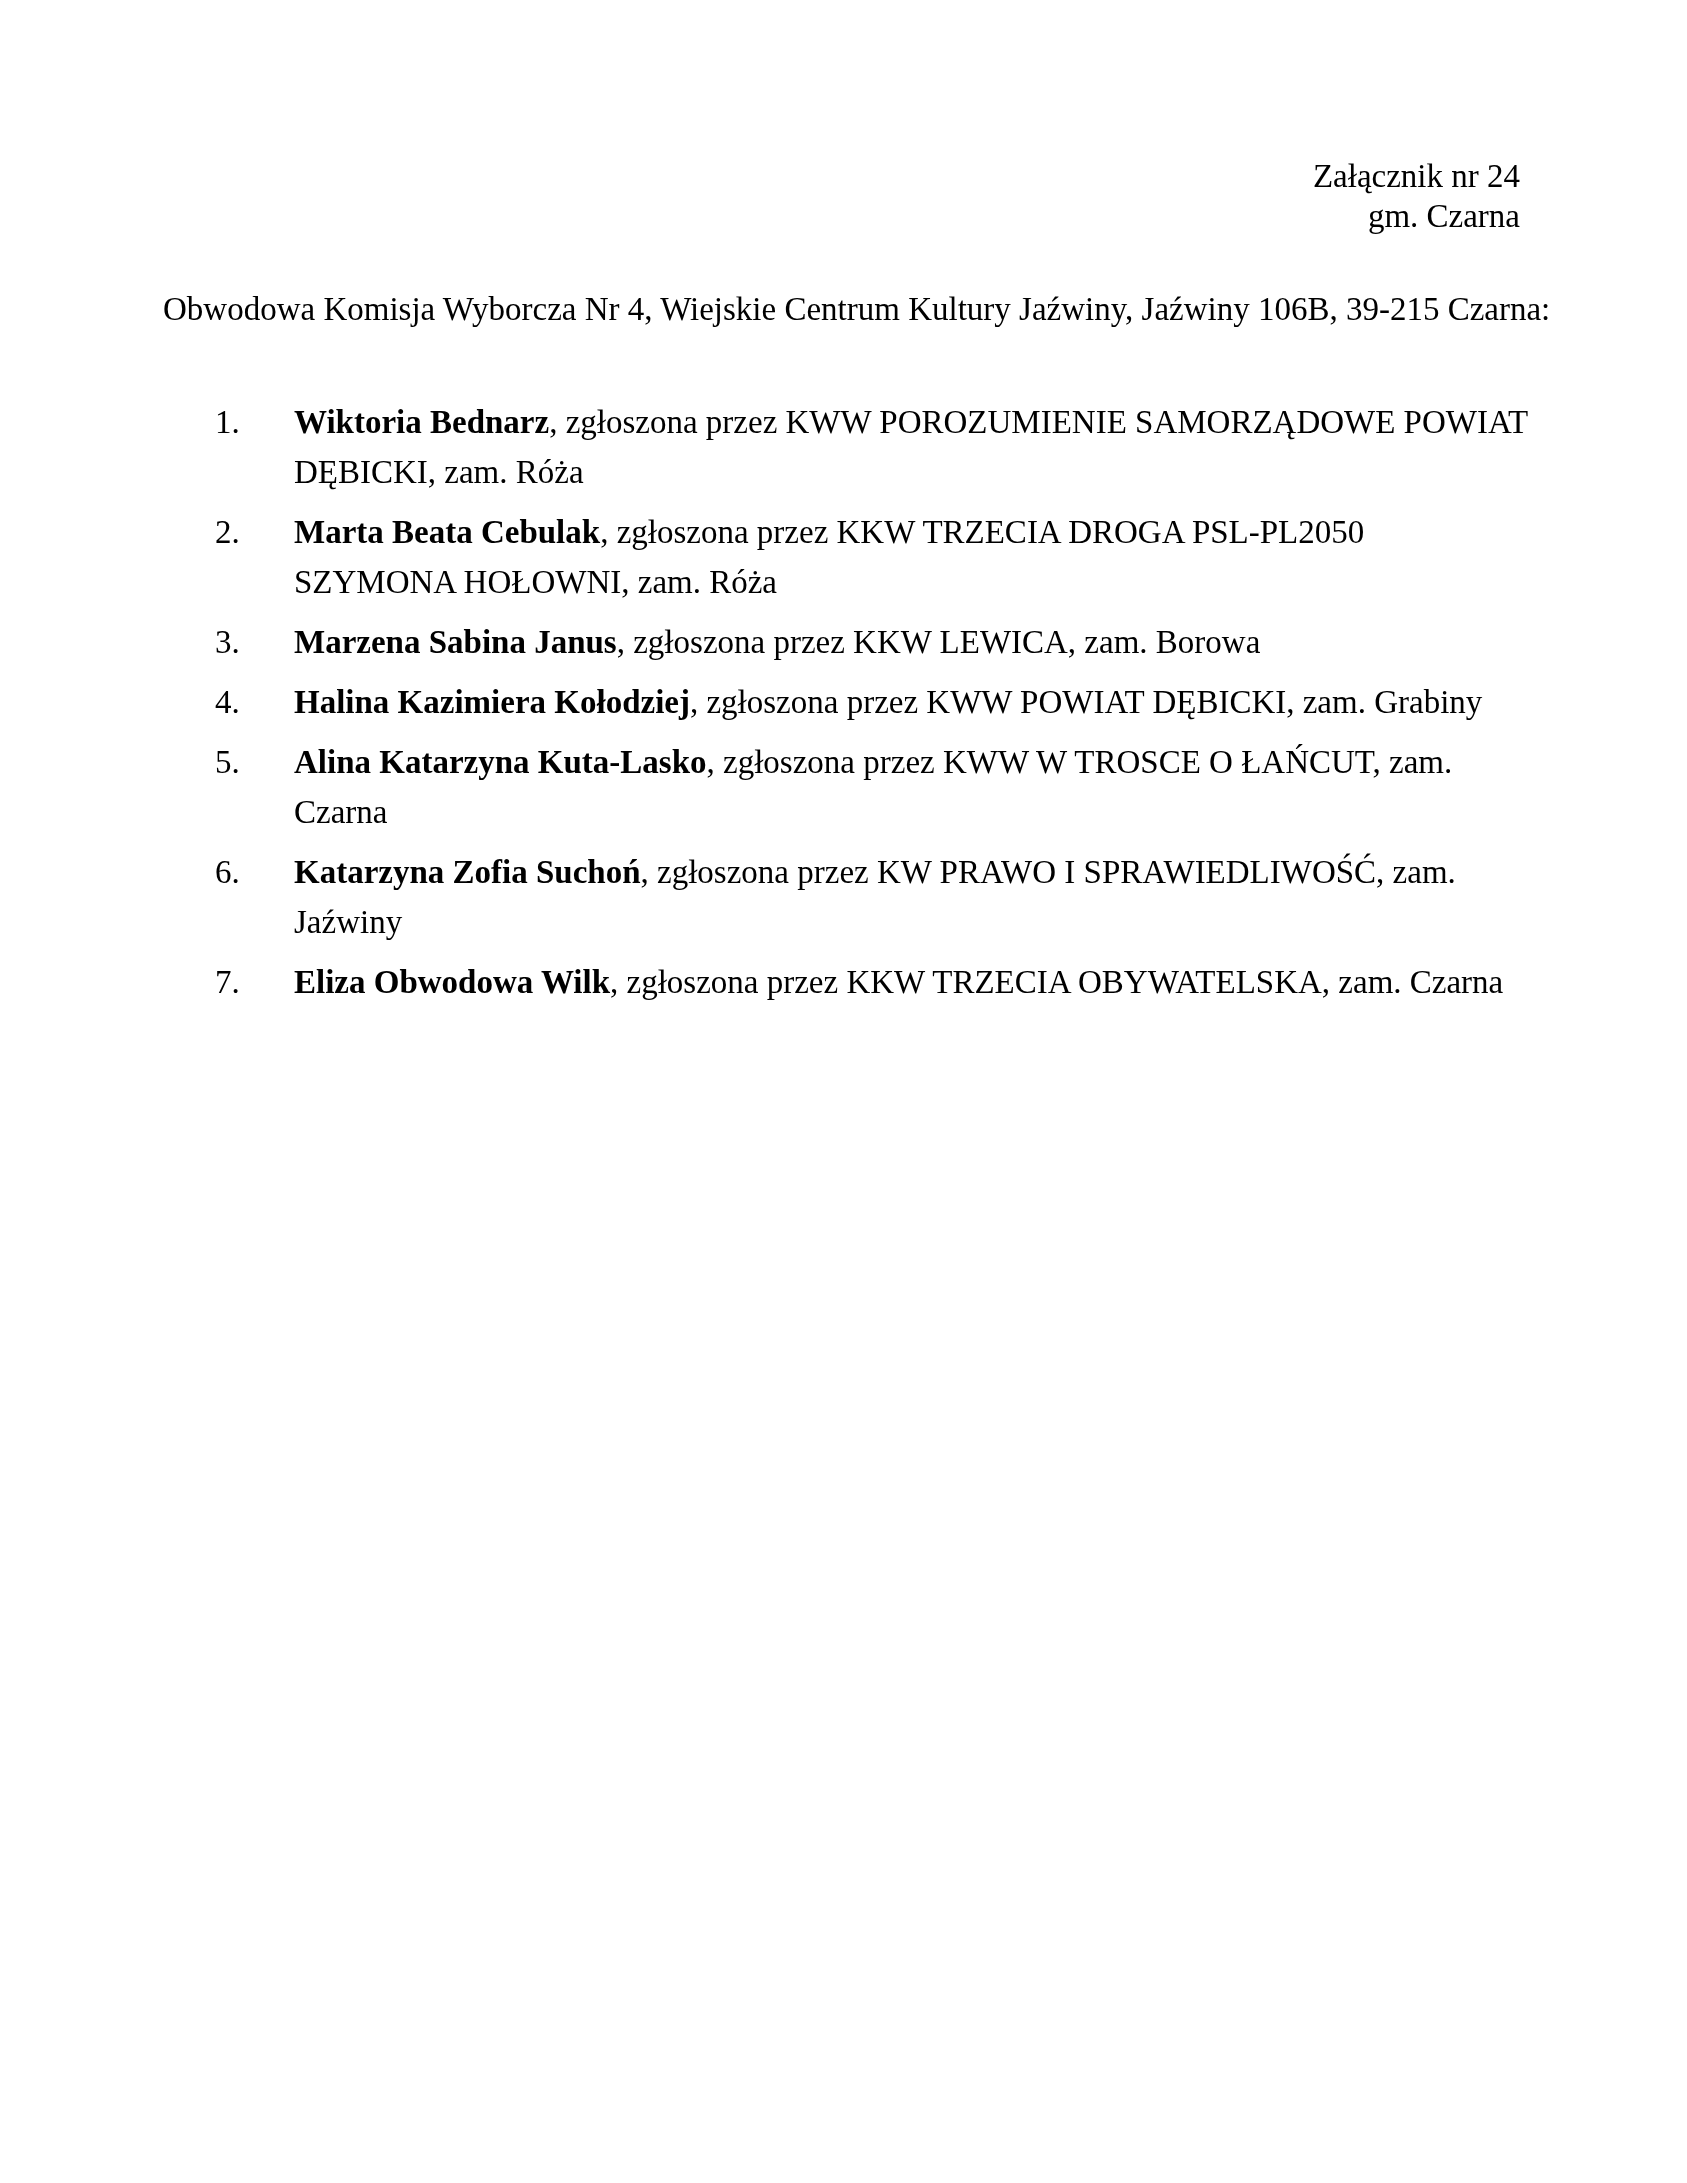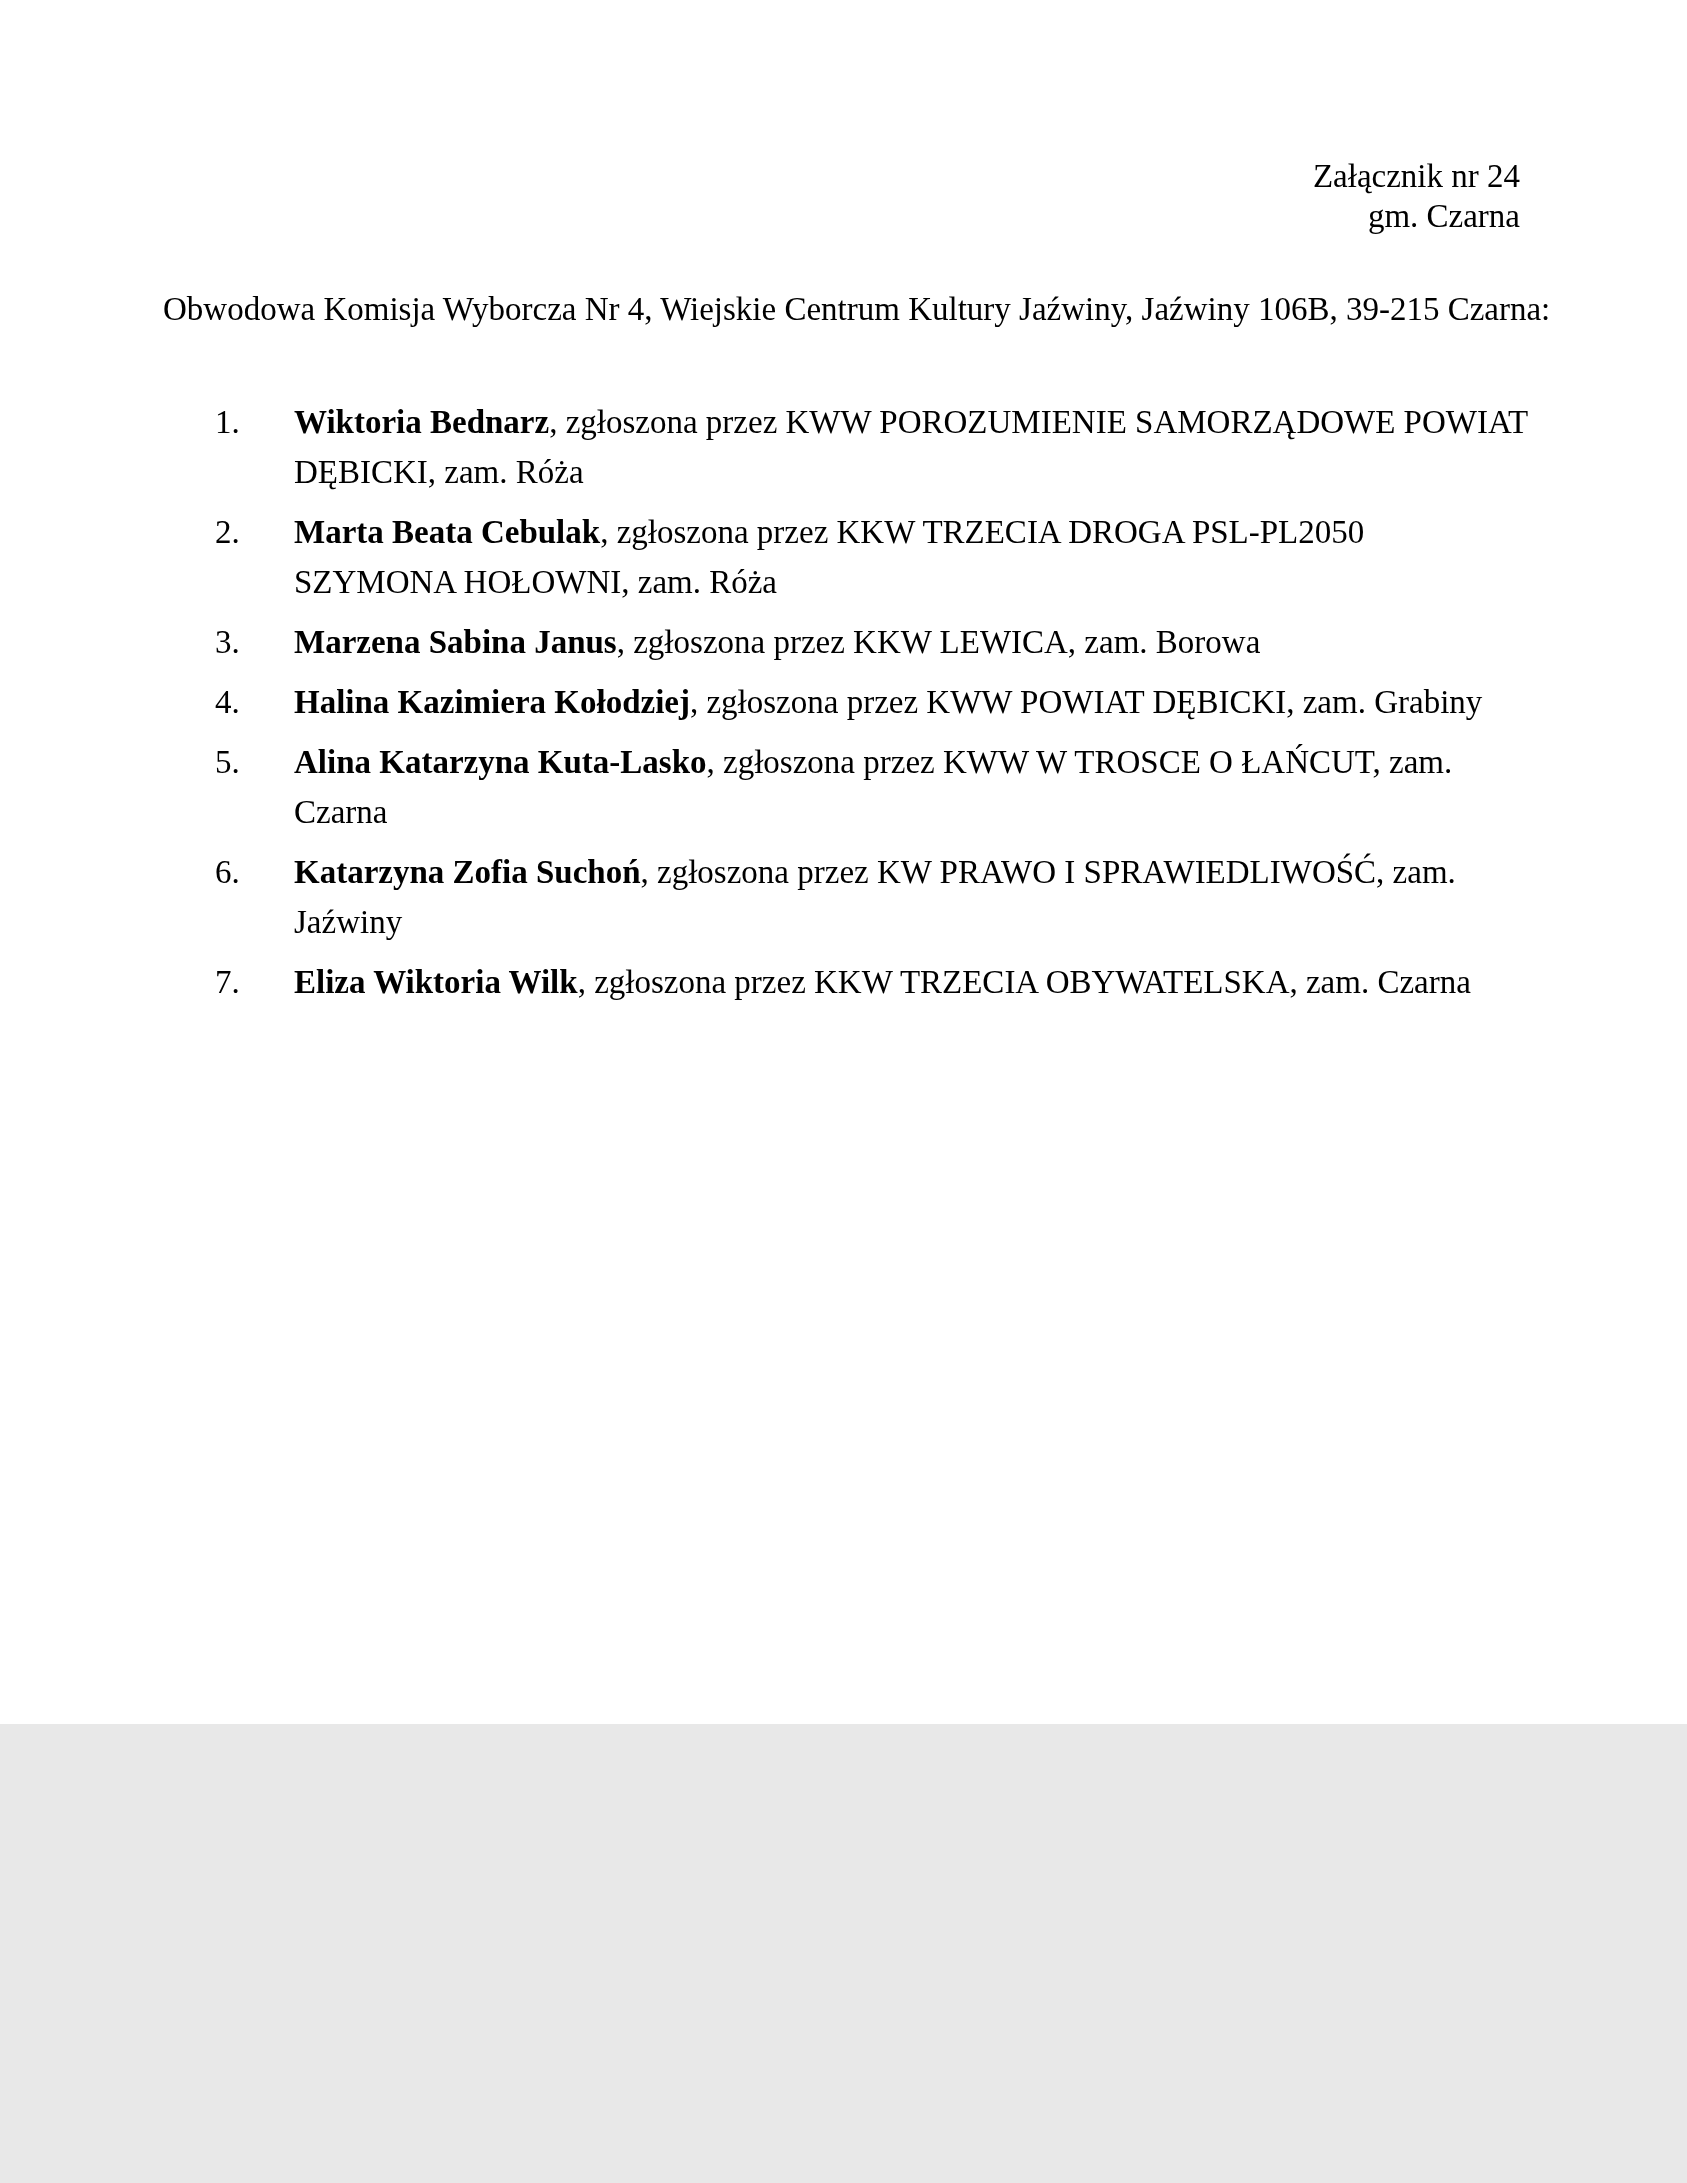--- a/index.html
+++ b/index.html
@@ -1,20 +1,20 @@
 <!DOCTYPE html>
 <html style="font-size:10.6px"><head>
 <meta charset="utf-8">
 <style>
   * { margin: 0; padding: 0; box-sizing: border-box; }
   html, body { background: #e8e8e8; }
   .page {
     position: relative;
     width: 1687px;
-    height: 1724px;
+    height: 2183px;
     margin: 0 auto;
     background: #ffffff;
     font-family: "Liberation Serif", "DejaVu Serif", serif;
     font-size: 33px;
     color: #000000;
     overflow: hidden;
   }
   .header-block {
     position: absolute;
     top: 157px;
@@ -93,19 +93,19 @@
       <span class="member-text"><b class="member-name">Alina Katarzyna Kuta-Lasko</b><span>, zgłoszona przez KWW W TROSCE O ŁAŃCUT, zam. Czarna</span></span>
     </li>
 
     <li class="member-item">
       <span class="member-num">6.</span>
       <span class="member-text"><b class="member-name">Katarzyna Zofia Suchoń</b><span>, zgłoszona przez KW PRAWO I SPRAWIEDLIWOŚĆ, zam. Jaźwiny</span></span>
     </li>
 
     <li class="member-item">
       <span class="member-num">7.</span>
-      <span class="member-text"><b class="member-name">Eliza Wiktoria Wilk</b><span>, zgłoszona przez KKW TRZECIA OBYWATELSKA, zam. Czarna</span></span>
+      <span class="member-text"><b class="member-name">Eliza Obwodowa Wilk</b><span>, zgłoszona przez KKW TRZECIA OBYWATELSKA, zam. Czarna</span></span>
     </li>
 
   </ol>
 
 </div>
 
 
 </body></html>

